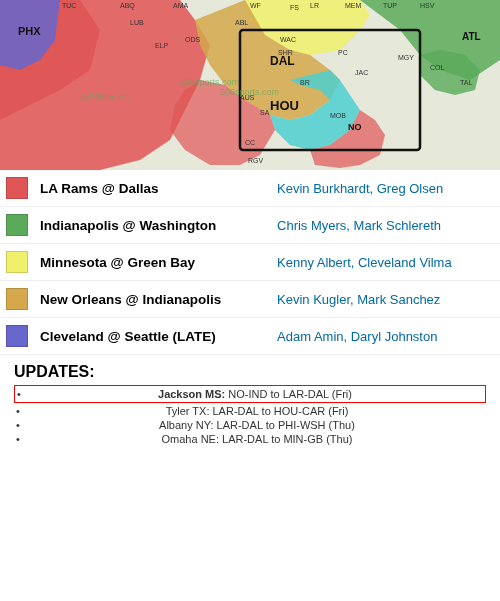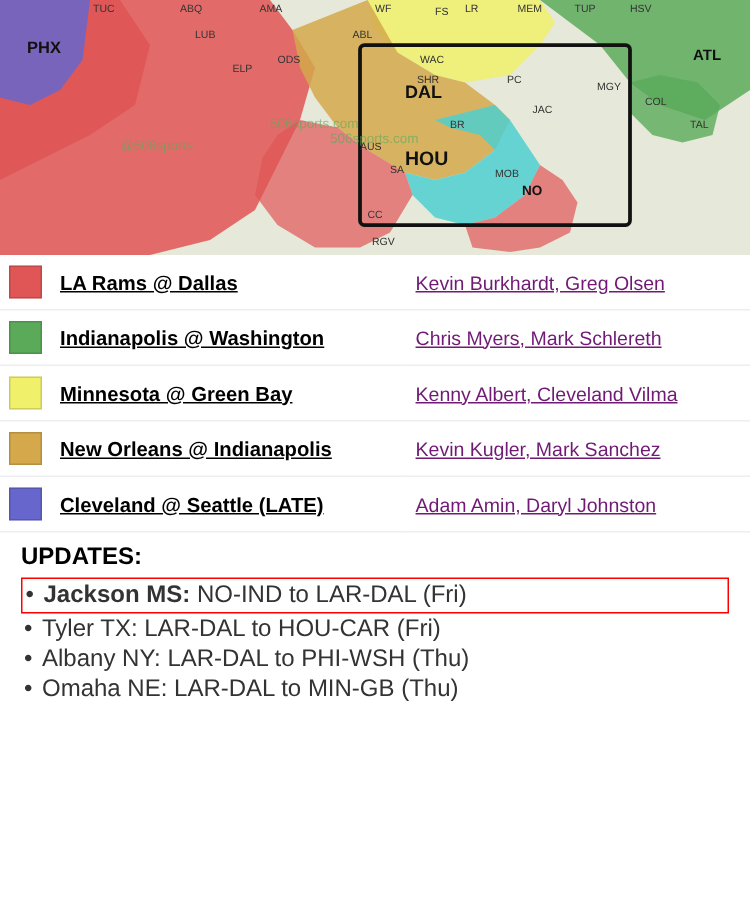--- a/index.html
+++ b/index.html
@@ -29,63 +29,63 @@
       padding: 4px 10px;
     }
 
     .legend-row {
       border-bottom: 1px solid #eee;
     }
 
     .legend-row td {
       padding: 7px 6px;
       vertical-align: middle;
-      text-decoration: underline;
     }
 
     .color-box {
       width: 22px;
       height: 22px;
       border: 1px solid rgba(0,0,0,0.15);
     }
 
     .game-name {
       font-weight: bold;
       font-size: 13.5px;
       padding-left: 10px;
       min-width: 180px;
     }
 
     .announcers {
       font-size: 13px;
-      color: #701a75;
+      color: #0369a1;
       padding-left: 20px;
     }
 
     .updates-section {
       padding: 8px 14px 10px 14px;
     }
 
     .updates-title {
       font-weight: bold;
       font-size: 16px;
       margin-bottom: 4px;
     }
 
     ul.updates-list {
       list-style: none;
       padding: 0;
     }
 
     ul.updates-list li {
-      font-size: 16px;
+      font-size: 11px;
       color: #333;
       margin: 2px 0;
       padding-left: 14px;
       position: relative;
+      text-align: center;
     }
 
     ul.updates-list li::before {
       content: "•";
       position: absolute;
       left: 2px;
     }
 
     ul.updates-list li.highlighted {
       border: 1.5px solid red;

